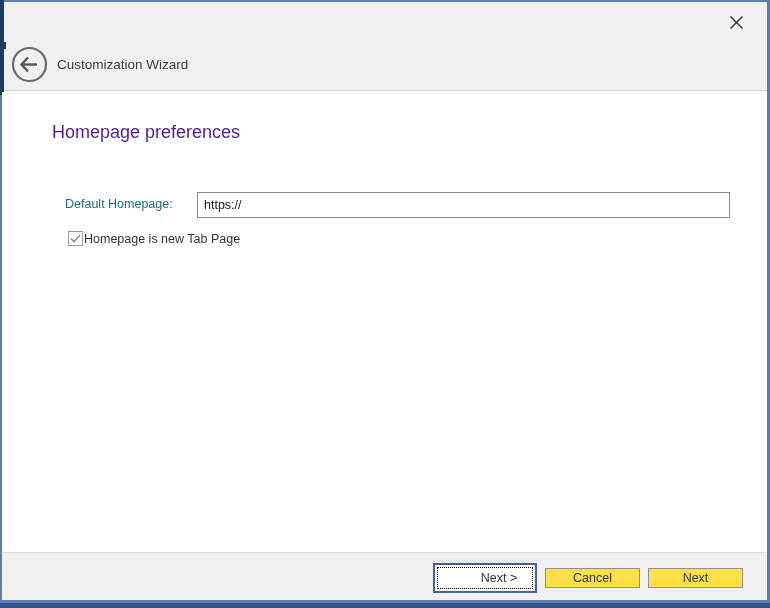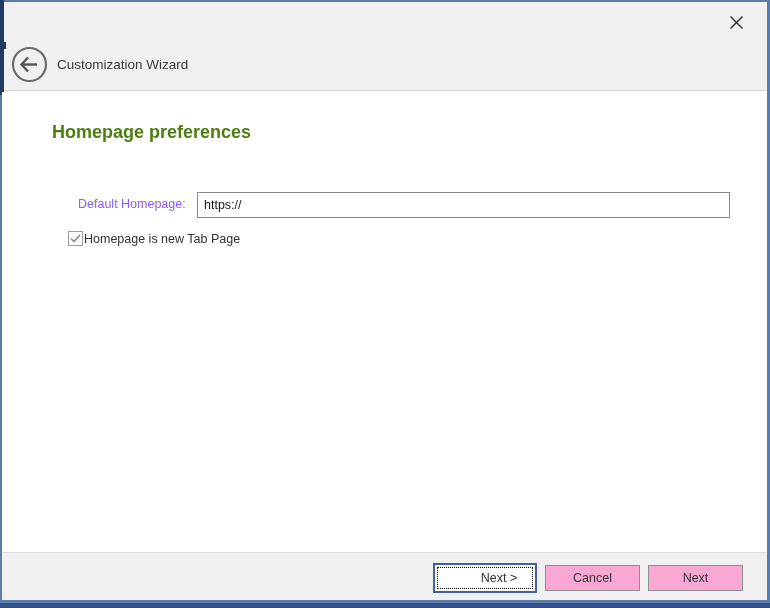--- a/index.html
+++ b/index.html
@@ -44,25 +44,25 @@
     font-size:13.5px; color:#3a3a3a; white-space:nowrap;
   }
 
   
   .content {
     position:absolute; top:92px; left:2px; right:3px; height:460px;
     background:#ffffff;
   }
   .page-heading {
     position:absolute; top:30px; left:50px;
-    font-size:18px; font-weight:700; color:#4d7c0f; white-space:nowrap;
+    font-size:18px; font-weight:400; color:#4c1d95; white-space:nowrap;
   }
   .field-label {
-    position:absolute; top:105px; left:76px;
-    font-size:12.5px; color:#8b5cf6; white-space:nowrap;
+    position:absolute; top:105px; left:63px;
+    font-size:12.5px; color:#0f766e; white-space:nowrap;
   }
   .homepage-input {
     position:absolute; top:100px; left:195px; width:533px; height:24px;
     border:1px solid #8a8a8a; background:#ffffff;
     font-family:"Liberation Sans", sans-serif;
     font-size:12.5px; color:#1a1a1a; padding:12px 6px; outline:none;
   }
   .checkbox-row {
     position:absolute; top:139px; left:66px;
     display:flex; align-items:center; gap:1px;
@@ -76,22 +76,22 @@
   
   .footer {
     position:absolute; left:2px; right:3px; bottom:8px; height:48px;
     background:#f0f0f0; border-top:1px solid #dcdcdc;
   }
   .footer-buttons {
     position:absolute; top:10px; right:24px; height:30px;
     display:flex; align-items:center; gap:8px;
   }
   .btn {
-    height:26px; width:95px;
-    background:#f9a8d4; border:1px solid #8f8f8f;
+    height:20px; width:95px;
+    background:#fde047; border:1px solid #8f8f8f;
     font-family:"Liberation Sans", sans-serif;
     font-size:12.5px; color:#333333;
     padding:0; cursor:default;
   }
   .btn-default {
     position:relative;
     height:30px; width:104px;
     background:#ffffff; border:2px solid #42629c;padding-left:28px;
   }
   .btn-default::after {

